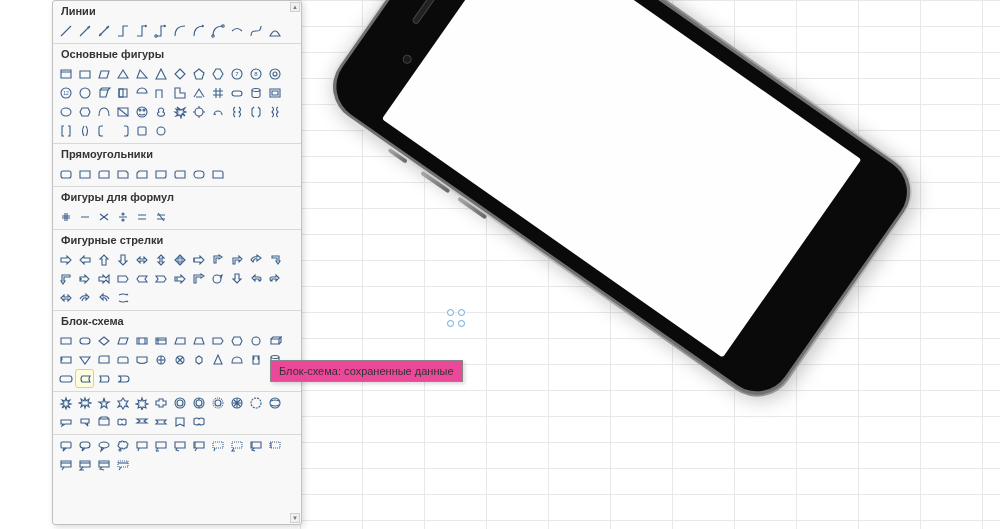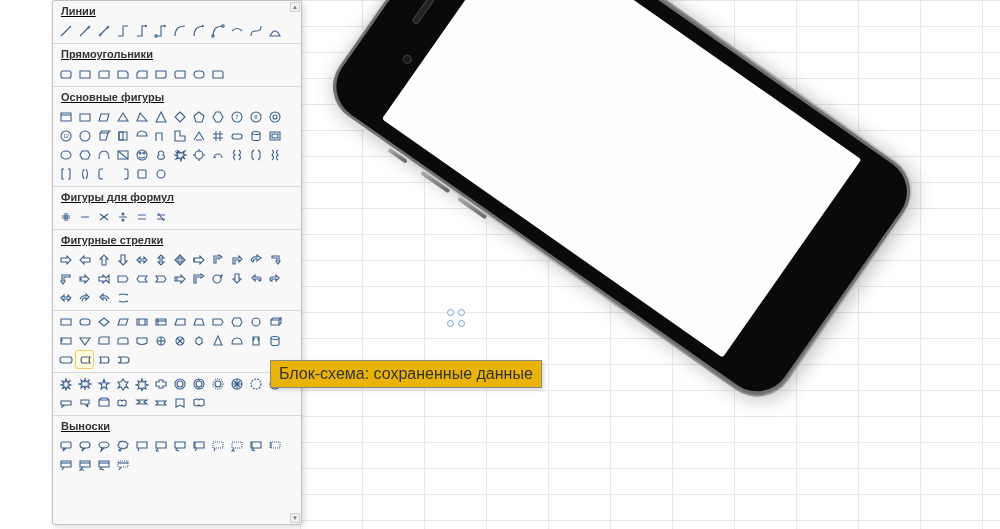--- a/index.html
+++ b/index.html
@@ -30,21 +30,20 @@
     width: 250px;
     height: 525px;
     background: #f8f8f8;
     border: 1px solid #c0c0c0;
     border-radius: 3px;
     box-shadow: 2px 2px 6px rgba(0,0,0,0.15);
     overflow: hidden;
   }
   .cat {
     border-top: 1px solid #d8d8d8;
-    text-decoration: underline;
   }
   .cat:first-child { border-top: none; }
   .cat-header {
     padding: 4px 8px 3px;
     font-weight: bold;
     color: #333;
     font-size: 11px;
   }
   .cat-body {
     padding: 2px 4px 4px;
@@ -71,24 +70,24 @@
     stroke: #3a5f8a;
     stroke-width: 1.1;
     vector-effect: non-scaling-stroke;
   }
   .shape svg .f { fill: #3a5f8a; stroke: none; }
   .dot { fill: #3a5f8a; stroke: none; }
   .tooltip {
     position: absolute;
     left: 270px;
     top: 360px;
-    background: #eab308;
+    background: #ec4899;
     border: 1px solid #888;
     padding: 4px 8px;
-    font-size: 16px;
+    font-size: 11px;
     color: #333;
     box-shadow: 2px 2px 4px rgba(0,0,0,0.15);
     white-space: nowrap;
     z-index: 50;
   }
   .scrollbar {
     position: absolute;
     right: 1px;
     top: 1px;
     bottom: 1px;
@@ -280,70 +279,20 @@
             </svg>
           </div>
           <div class="shape">
             <svg width="14" height="14" viewBox="0 0 14 14">
               <path d="M2 12 Q 7 2 12 12 Z"></path>
             </svg>
           </div>
         </div>
       </div>
       <div class="cat">
-        <div class="cat-header">Прямоугольники</div>
-        <div class="cat-body">
-          <div class="shape">
-            <svg width="14" height="14" viewBox="0 0 14 14">
-              <rect x="2" y="4" width="10" height="7" rx="2"></rect>
-            </svg>
-          </div>
-          <div class="shape">
-            <svg width="14" height="14" viewBox="0 0 14 14">
-              <rect x="2" y="4" width="10" height="7"></rect>
-            </svg>
-          </div>
-          <div class="shape">
-            <svg width="14" height="14" viewBox="0 0 14 14">
-              <path d="M2 11 L2 6 Q2 4 4 4 L12 4 L12 11 Z"></path>
-            </svg>
-          </div>
-          <div class="shape">
-            <svg width="14" height="14" viewBox="0 0 14 14">
-              <path d="M2 11 L2 4 L10 4 L12 6 L12 11 Z"></path>
-            </svg>
-          </div>
-          <div class="shape">
-            <svg width="14" height="14" viewBox="0 0 14 14">
-              <path d="M2 11 L2 6 L4 4 L12 4 L12 11 Z"></path>
-            </svg>
-          </div>
-          <div class="shape">
-            <svg width="14" height="14" viewBox="0 0 14 14">
-              <path d="M2 11 L2 4 L12 4 L12 9 Q12 11 10 11 Z"></path>
-            </svg>
-          </div>
-          <div class="shape">
-            <svg width="14" height="14" viewBox="0 0 14 14">
-              <path d="M2 9 Q2 11 4 11 L12 11 L12 4 L4 4 Q2 4 2 6 Z"></path>
-            </svg>
-          </div>
-          <div class="shape">
-            <svg width="14" height="14" viewBox="0 0 14 14">
-              <rect x="2" y="4" width="10" height="7" rx="3.5"></rect>
-            </svg>
-          </div>
-          <div class="shape">
-            <svg width="14" height="14" viewBox="0 0 14 14">
-              <path d="M2 11 L2 4 L10 4 Q12 4 12 6 L12 11 Z"></path>
-            </svg>
-          </div>
-        </div>
-      </div>
-      <div class="cat">
         <div class="cat-header">Основные фигуры</div>
         <div class="cat-body">
           <div class="shape">
             <svg width="14" height="14" viewBox="0 0 14 14">
               <rect x="2" y="3" width="10" height="8"></rect>
               <line x1="2" y1="5" x2="12" y2="5"></line>
             </svg>
           </div>
           <div class="shape">
             <svg width="14" height="14" viewBox="0 0 14 14">
@@ -564,20 +513,70 @@
             </svg>
           </div>
           <div class="shape">
             <svg width="14" height="14" viewBox="0 0 14 14">
               <circle cx="7" cy="7" r="4"></circle>
             </svg>
           </div>
         </div>
       </div>
       <div class="cat">
+        <div class="cat-header">Прямоугольники</div>
+        <div class="cat-body">
+          <div class="shape">
+            <svg width="14" height="14" viewBox="0 0 14 14">
+              <rect x="2" y="4" width="10" height="7" rx="2"></rect>
+            </svg>
+          </div>
+          <div class="shape">
+            <svg width="14" height="14" viewBox="0 0 14 14">
+              <rect x="2" y="4" width="10" height="7"></rect>
+            </svg>
+          </div>
+          <div class="shape">
+            <svg width="14" height="14" viewBox="0 0 14 14">
+              <path d="M2 11 L2 6 Q2 4 4 4 L12 4 L12 11 Z"></path>
+            </svg>
+          </div>
+          <div class="shape">
+            <svg width="14" height="14" viewBox="0 0 14 14">
+              <path d="M2 11 L2 4 L10 4 L12 6 L12 11 Z"></path>
+            </svg>
+          </div>
+          <div class="shape">
+            <svg width="14" height="14" viewBox="0 0 14 14">
+              <path d="M2 11 L2 6 L4 4 L12 4 L12 11 Z"></path>
+            </svg>
+          </div>
+          <div class="shape">
+            <svg width="14" height="14" viewBox="0 0 14 14">
+              <path d="M2 11 L2 4 L12 4 L12 9 Q12 11 10 11 Z"></path>
+            </svg>
+          </div>
+          <div class="shape">
+            <svg width="14" height="14" viewBox="0 0 14 14">
+              <path d="M2 9 Q2 11 4 11 L12 11 L12 4 L4 4 Q2 4 2 6 Z"></path>
+            </svg>
+          </div>
+          <div class="shape">
+            <svg width="14" height="14" viewBox="0 0 14 14">
+              <rect x="2" y="4" width="10" height="7" rx="3.5"></rect>
+            </svg>
+          </div>
+          <div class="shape">
+            <svg width="14" height="14" viewBox="0 0 14 14">
+              <path d="M2 11 L2 4 L10 4 Q12 4 12 6 L12 11 Z"></path>
+            </svg>
+          </div>
+        </div>
+      </div>
+      <div class="cat">
         <div class="cat-header">Фигуры для формул</div>
         <div class="cat-body">
           <div class="shape">
             <svg width="14" height="14" viewBox="0 0 14 14">
               <path d="M6 3 L6 11 M8 3 L8 11 M3 6 L11 6 M3 8 L11 8"></path>
             </svg>
           </div>
           <div class="shape">
             <svg width="14" height="14" viewBox="0 0 14 14">
               <line x1="3" y1="7" x2="11" y2="7"></line>
@@ -752,20 +751,21 @@
             </svg>
           </div>
           <div class="shape">
             <svg width="14" height="14" viewBox="0 0 14 14">
               <path d="M3 4 Q7 2 11 4 M3 10 Q7 12 11 10 M11 4 L12 3 M11 10 L12 11"></path>
             </svg>
           </div>
         </div>
       </div>
       <div class="cat">
+        <div class="cat-header">Блок-схема</div>
         <div class="cat-body">
           <div class="shape">
             <svg width="14" height="14" viewBox="0 0 14 14">
               <rect x="2" y="4" width="10" height="6"></rect>
             </svg>
           </div>
           <div class="shape">
             <svg width="14" height="14" viewBox="0 0 14 14">
               <rect x="2" y="4" width="10" height="6" rx="3"></rect>
             </svg>
@@ -1017,21 +1017,20 @@
             </svg>
           </div>
           <div class="shape">
             <svg width="14" height="14" viewBox="0 0 14 14">
               <path d="M2 4 Q5 2 7 4 Q9 2 12 4 L12 9 Q9 11 7 9 Q5 11 2 9 Z"></path>
             </svg>
           </div>
         </div>
       </div>
       <div class="cat">
-        <div class="cat-header">Выноски</div>
         <div class="cat-body">
           <div class="shape">
             <svg width="14" height="14" viewBox="0 0 14 14">
               <rect x="2" y="3" width="10" height="6" rx="1"></rect>
               <path d="M5 9 L4 12 L7 9"></path>
             </svg>
           </div>
           <div class="shape">
             <svg width="14" height="14" viewBox="0 0 14 14">
               <rect x="2" y="3" width="10" height="6" rx="3"></rect>

